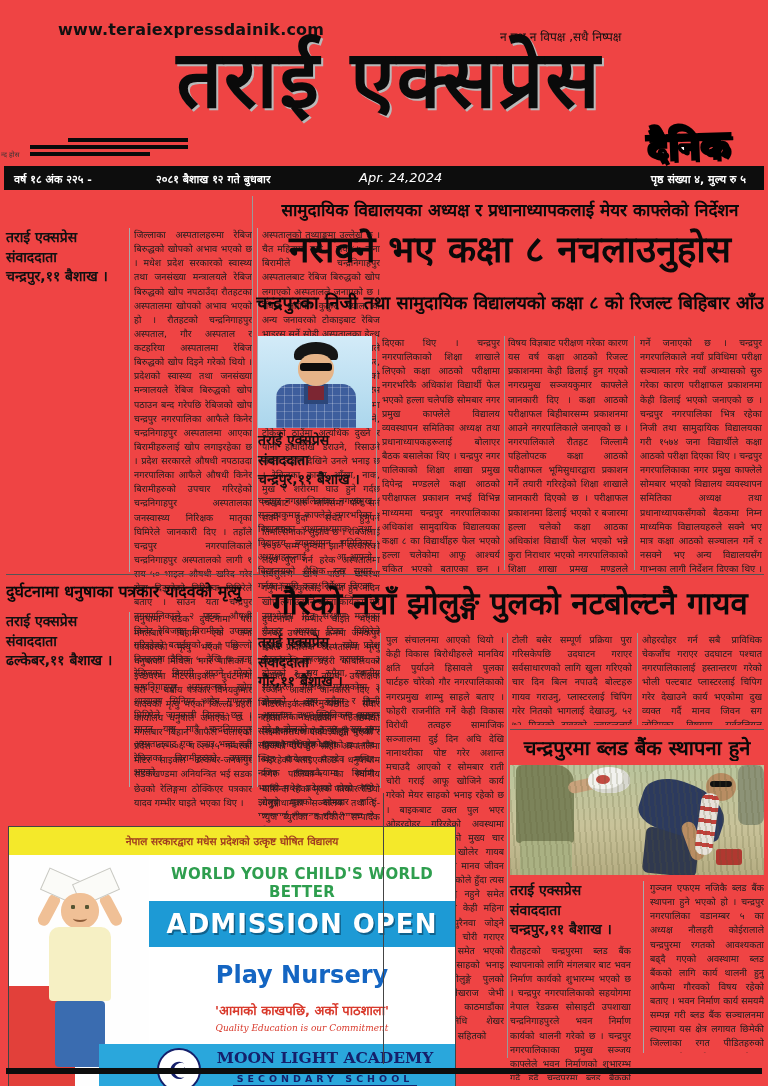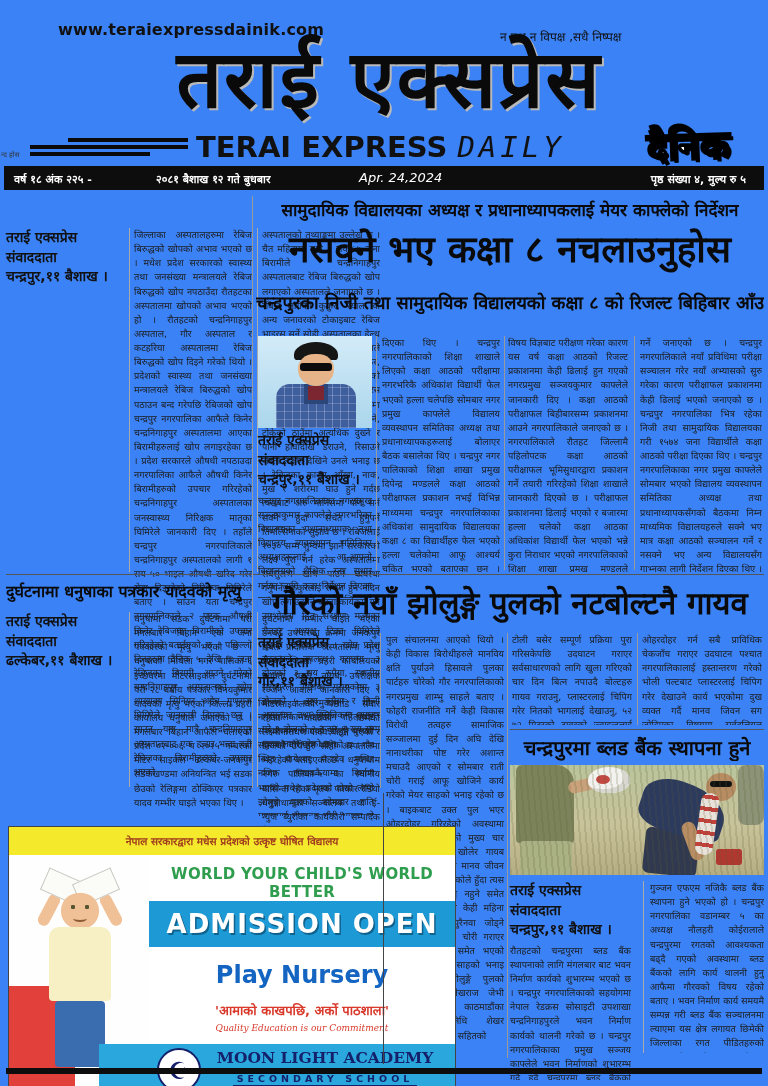--- a/index.html
+++ b/index.html
@@ -1,20 +1,20 @@
 <!DOCTYPE html>
 <html><head>
 <meta charset="utf-8">
 <style>
   * { margin:0; padding:0; box-sizing:border-box; }
   html,body { background:#e9e9e6; }
   body { font-family:"DejaVu Sans", sans-serif; }
   .page {
     position:relative; width:768px; height:1086px; margin:0 auto;
-    background:#3b82f6; color:#111; overflow:hidden;
+    background:#ef4444; color:#111; overflow:hidden;
   }
   
   .website { position:absolute; left:58px; top:20px; font-size:16px; font-weight:700; letter-spacing:.2px; }
   .tagline { position:absolute; left:500px; top:28px; font-size:12px; font-weight:400; }
   .masthead {
     position:absolute; left:30px; right:20px; top:30px; height:104px;
     font-size:80px; font-weight:900; text-align:center; line-height:100px;
     letter-spacing:2px; color:#0a0a0a; text-shadow:2px 2px 0 #b9b9b9;
     white-space:nowrap;
   }
@@ -167,21 +167,20 @@
   <div class="tagline">न पक्ष न विपक्ष ,सधै निष्पक्ष</div>
   <div class="masthead">तराई एक्सप्रेस</div>
   <div class="edge-text">न्द होस</div>
 
   <div class="mast-row">
     <div class="mast-lines">
       <div class="l1"></div>
         <div class="l2"></div>
         <div class="l3"></div>
     </div>
-    <div class="mast-eng"><span>TERAI EXPRESS</span> <span class="mast-daily">DAILY</span></div>
     <div class="dainik-logo">दैनिक</div>
   </div>
 
   <div class="datebar">
     <span class="db-issue">वर्ष १८   अंक २२५ -</span>
     <span class="db-nep">२०८१ बैशाख १२ गते बुधबार</span>
     <span class="db-eng">Apr. 24,2024</span>
     <span class="db-price">पृष्ठ संख्या ४, मुल्य रु ५</span>
   </div>
 

